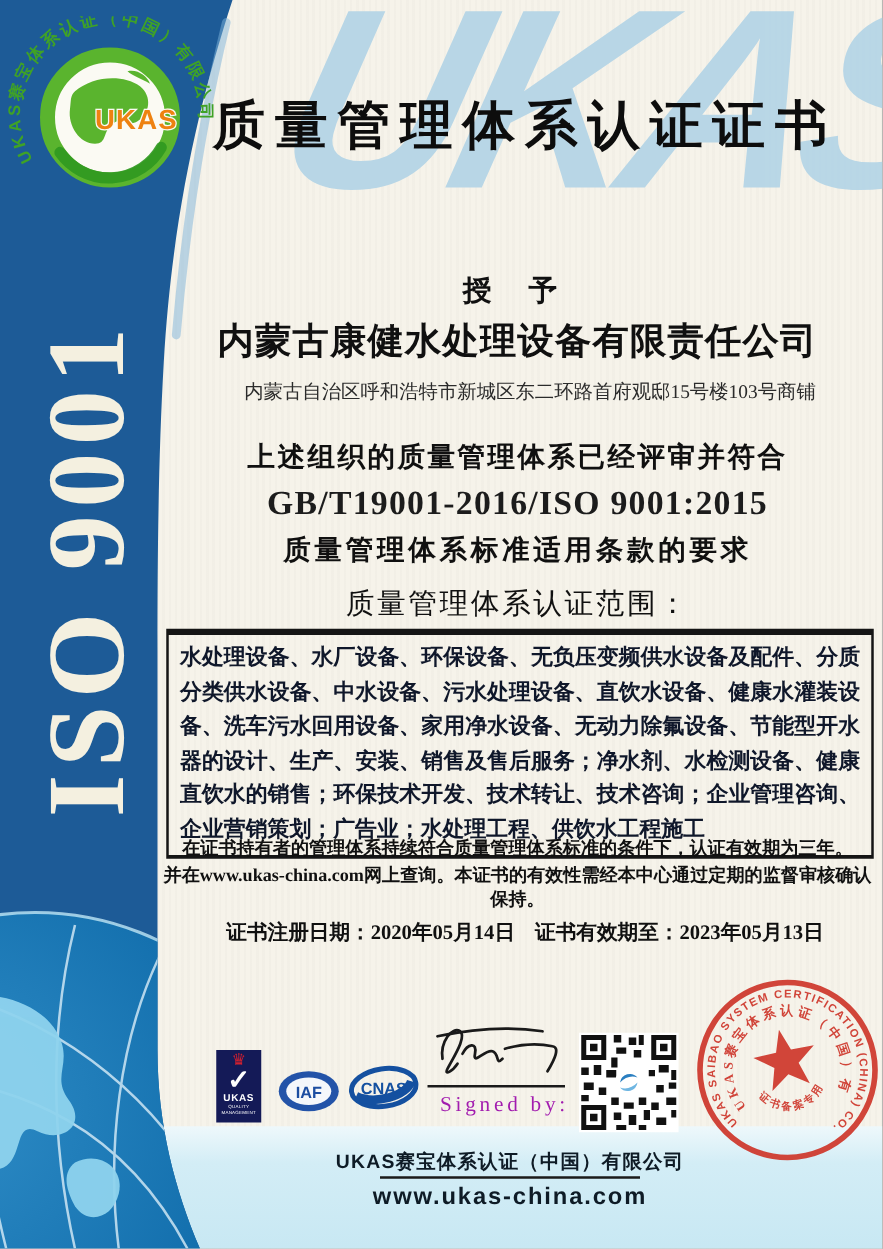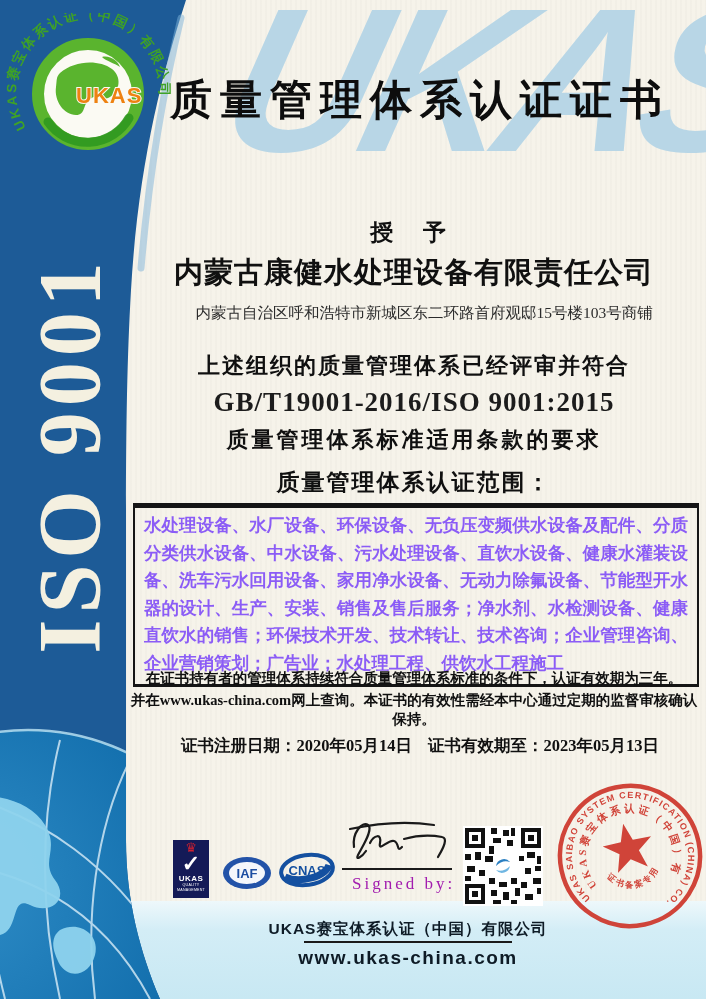--- a/index.html
+++ b/index.html
@@ -32,25 +32,25 @@
   .cert-no{position:absolute;left:140px;top:164px;width:552px;text-align:right;z-index:3;
         font-size:20px;font-weight:bold;letter-spacing:1.5px;color:#1e2936;word-spacing:4px;}
   
   .cline{position:absolute;left:130px;width:568px;text-align:center;z-index:3;color:#101010;}
   .awarded{top:217px;font-size:23px;font-weight:bold;letter-spacing:12px;}
   .company{top:253px;font-size:29px;font-weight:bold;letter-spacing:1px;}
   .address{top:303px;font-size:15.5px;color:#2b2b2b;padding-left:10px;}
   .st1{top:351px;font-size:22px;font-weight:bold;letter-spacing:2px;}
   .st2{top:387px;font-size:27px;letter-spacing:1px;color:#1c1c1c;font-weight:bold;}
   .st3{top:425px;font-size:22px;font-weight:bold;letter-spacing:3px;}
-  .scope-head{top:467px;font-size:23px;font-weight:bold;letter-spacing:2px;}
+  .scope-head{top:467px;font-size:23px;font-weight:normal;letter-spacing:2px;}
   .scope-box{position:absolute;left:133px;top:503px;width:566px;z-index:3;box-sizing:border-box;
         border:2px solid #151515;border-top-width:5px;border-bottom-width:3px;
         padding:4px 9px 7px 9px;font-size:17.5px;font-weight:bold;line-height:27.5px;
-        text-align:justify;color:#8b5cf6;}
+        text-align:justify;color:#0f172a;}
   .note1{top:669px;font-size:14.5px;font-weight:bold;font-family:Liberation Serif, serif;}
   .note2{top:691px;font-size:14.5px;font-weight:bold;}
   .dates{position:absolute;left:150px;top:735px;width:540px;display:flex;justify-content:center;
         gap:16px;z-index:3;font-size:16.5px;font-weight:bold;color:#101010;}
   
   .ukas-qm{position:absolute;left:173px;top:840px;width:36px;height:58px;background:#141a57;z-index:3;
         display:flex;flex-direction:column;align-items:center;color:#fff;
         font-family:"Liberation Sans",sans-serif;}
   .ukas-qm .crown{font-size:13px;line-height:13px;color:#cf2030;margin-top:1px;}
   .ukas-qm .check{font-size:22px;line-height:20px;font-weight:bold;color:#fff;}

